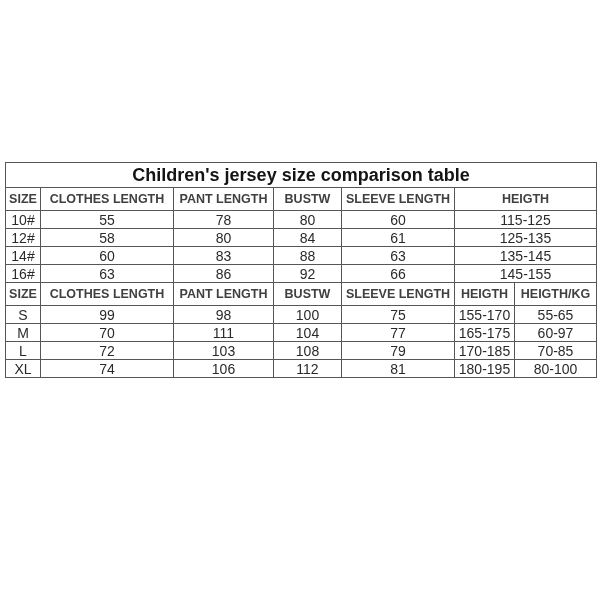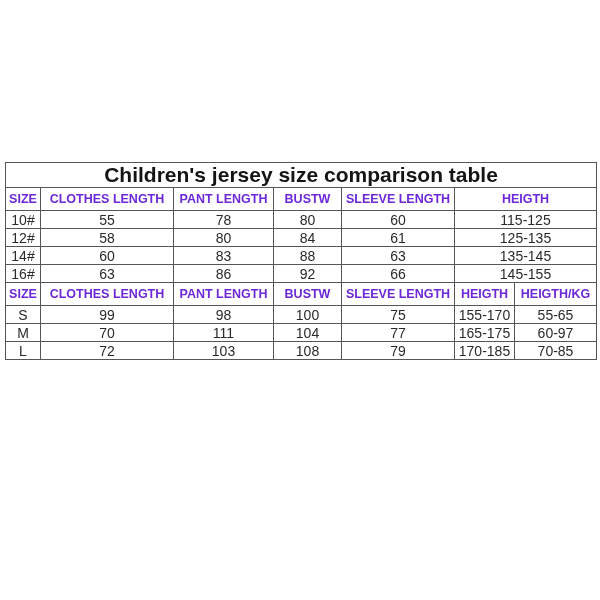--- a/index.html
+++ b/index.html
@@ -27,29 +27,29 @@
   .size-chart td, .size-chart th {
     border: 1px solid #565656;
     text-align: center;
     vertical-align: middle;
     padding: 0;
     overflow: hidden;
     white-space: nowrap;
   }
   .title-row td {
     height: 24px;
-    font-size: 21px;
+    font-size: 18px;
     font-weight: bold;
     color: #141414;
   }
   .header-row th {
     height: 22px;
     font-size: 12.5px;
     font-weight: bold;
-    color: #6d28d9;
+    color: #404040;
   }
   .data-row td {
     height: 17px;
     font-size: 14px;
     font-weight: normal;
     color: #2a2a2a;
   }
 </style>
 </head>
 <body>
@@ -139,14 +139,23 @@
   </tr>
   <tr class="data-row">
     <td>L</td>
     <td>72</td>
     <td>103</td>
     <td>108</td>
     <td>79</td>
     <td>170-185</td>
     <td>70-85</td>
   </tr>
+  <tr class="data-row">
+    <td>XL</td>
+    <td>74</td>
+    <td>106</td>
+    <td>112</td>
+    <td>81</td>
+    <td>180-195</td>
+    <td>80-100</td>
+  </tr>
 </tbody>
   </table>
 
 </body></html>

